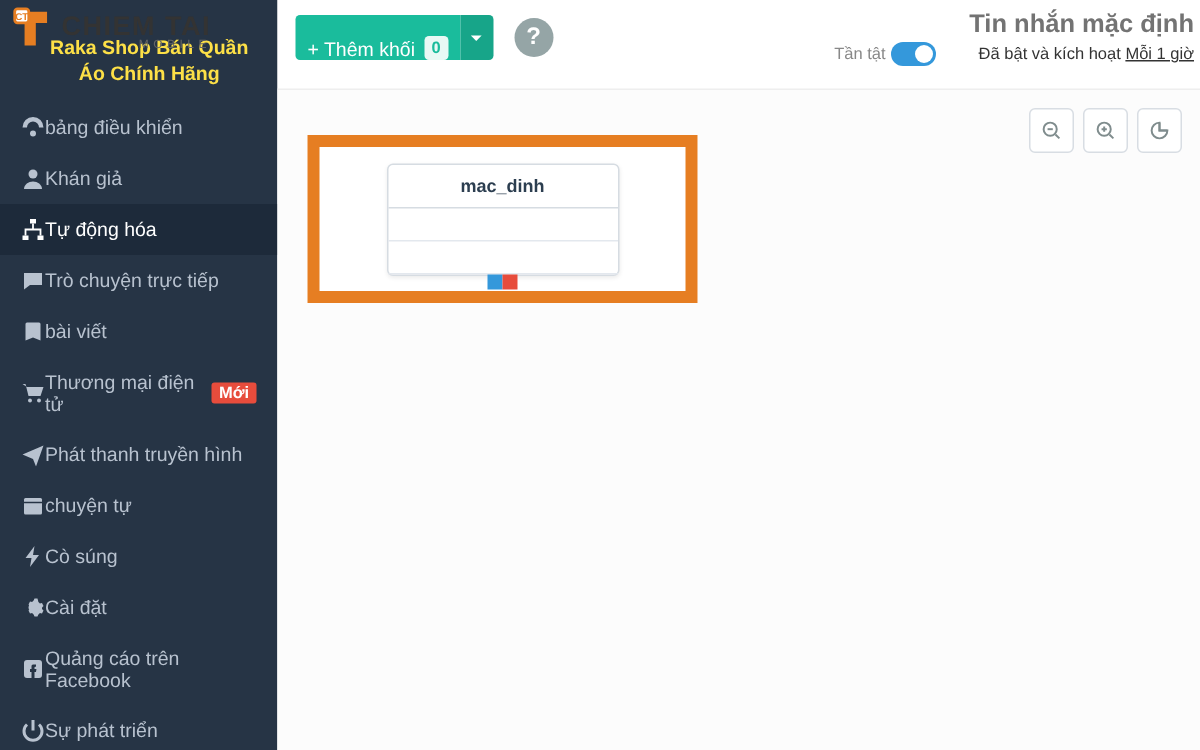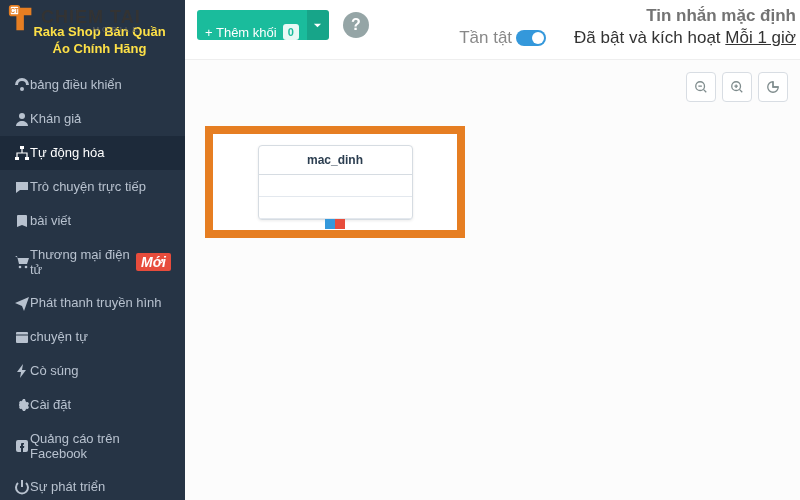--- a/index.html
+++ b/index.html
@@ -15,48 +15,48 @@
 
 .app { display: flex; width: 100%; height: 100%; }
 
 
 .sidebar { width: 185px; background: #263445; color: #cdd5df; display: flex; flex-direction: column; }
 .sidebar-header { padding: 24px 10px 10px 24px; text-align: center; font-weight: 700; color: #fde047; font-size: 13px; line-height: 1.3; }
 .sidebar-item { display: flex; align-items: center; padding: 9px 14px; cursor: pointer; font-size: 13px; color: #b8c2cf; position: relative; }
 .sidebar-item.active { background: #1d2a3a; color: #fff; }
 .sidebar-item .icon { width: 16px; height: 16px; display: inline-flex; align-items: center; justify-content: center; flex-shrink: 0; }
 .sidebar-item .icon svg { width: 16px; height: 16px; fill: currentColor; }
-.badge-new { background: #e74c3c; color: #fff; font-size: 14px; padding: 1px 5px; border-radius: 2px; margin-left: auto; font-weight: 600; font-style: italic; }
+.badge-new { background: #e74c3c; color: #fff; font-size: 11px; padding: 1px 5px; border-radius: 2px; margin-left: auto; font-weight: 600; }
 
 
 .main { flex: 1; background: #fff; display: flex; flex-direction: column; position: relative; }
 .topbar { height: 60px; border-bottom: 1px solid #eee; display: flex; align-items: flex-start; padding: 10px 12px 0 12px; position: relative; }
 .add-block { display: flex; align-items: stretch; height: 30px; }
 .add-block-main { background: #1abc9c; color: #fff; border: none; padding: 0 8px; font-size: 13px; display: flex; align-items: flex-end; gap: 6px; cursor: pointer; border-top-left-radius: 3px; border-bottom-left-radius: 3px; }
 .add-block-main .count { background: rgba(255,255,255,0.9); color: #1abc9c; border-radius: 3px; padding: 0 5px; font-size: 11px; font-weight: 600; line-height: 16px; }
 .add-block-caret { background: #17a589; color: #fff; border: none; width: 22px; display: flex; align-items: center; justify-content: center; cursor: pointer; border-top-right-radius: 3px; border-bottom-right-radius: 3px; }
 .add-block-caret svg { width: 9px; height: 9px; fill: #fff; }
 .help-btn { width: 26px; height: 26px; border-radius: 50%; background: #95a5a6; color: #fff; border: none; margin-left: 14px; margin-top: 2px; font-size: 16px; font-weight: 700; display: flex; align-items: center; justify-content: center; cursor: pointer; }
 
 .top-right { position: absolute; right: 4px; top: 6px; text-align: right; }
 .title-line { font-size: 17px; font-weight: 600; color: #737373; }
-.status-line { font-size: 17px; color: #666; margin-top: 2px; display: flex; align-items: center; justify-content: flex-end; gap: 4px; }
+.status-line { font-size: 11px; color: #666; margin-top: 2px; display: flex; align-items: center; justify-content: flex-end; gap: 4px; }
 .status-off { color: #888; }
 .toggle { position: relative; width: 30px; height: 16px; background: #3498db; border-radius: 8px; display: inline-block; vertical-align: middle; cursor: pointer; }
 .toggle::after { content: ""; position: absolute; width: 12px; height: 12px; background: #fff; border-radius: 50%; top: 2px; right: 2px; }
 .status-on { color: #333; margin-left: 24px; }
 .status-link { text-decoration: underline; }
 
 
 .canvas { flex: 1; position: relative; background: #fcfcfc; }
 .canvas-controls { position: absolute; top: 12px; right: 12px; display: flex; gap: 6px; }
 .ctrl-btn { width: 30px; height: 30px; border: 1px solid #d8dde3; background: #fff; border-radius: 4px; display: flex; align-items: center; justify-content: center; cursor: pointer; color: #7f8c8d; }
 .ctrl-btn svg { width: 14px; height: 14px; fill: currentColor; }
 
-.selection { position: absolute; left: 20px; top: 30px; width: 260px; height: 112px; border: 8px solid #e67e22; display: flex; align-items: center; justify-content: center; background: #fff; margin-top: 36px; }
+.selection { position: absolute; left: 20px; top: 30px; width: 260px; height: 112px; border: 8px solid #e67e22; display: flex; align-items: center; justify-content: center; background: #fff; }
 .block-card { width: 155px; background: #fff; border: 1px solid #d6dce2; border-radius: 4px; box-shadow: 0 1px 3px rgba(0,0,0,0.08); overflow: visible; position: relative; }
 .block-title { text-align: center; font-weight: 700; font-size: 12px; padding: 7px 4px; border-bottom: 1px solid #d6dce2; color: #2c3e50; }
 .block-row { height: 22px; border-bottom: 1px solid #e3e8ee; }
 .block-row:last-of-type { border-bottom: none; border-bottom-left-radius: 4px; border-bottom-right-radius: 4px; }
 .block-ports { position: absolute; left: 50%; bottom: -10px; transform: translateX(-50%); display: flex; }
 .port { width: 10px; height: 10px; }
 .port.blue { background: #3498db; }
 .port.red { background: #e74c3c; }
 </style>
 </head>

